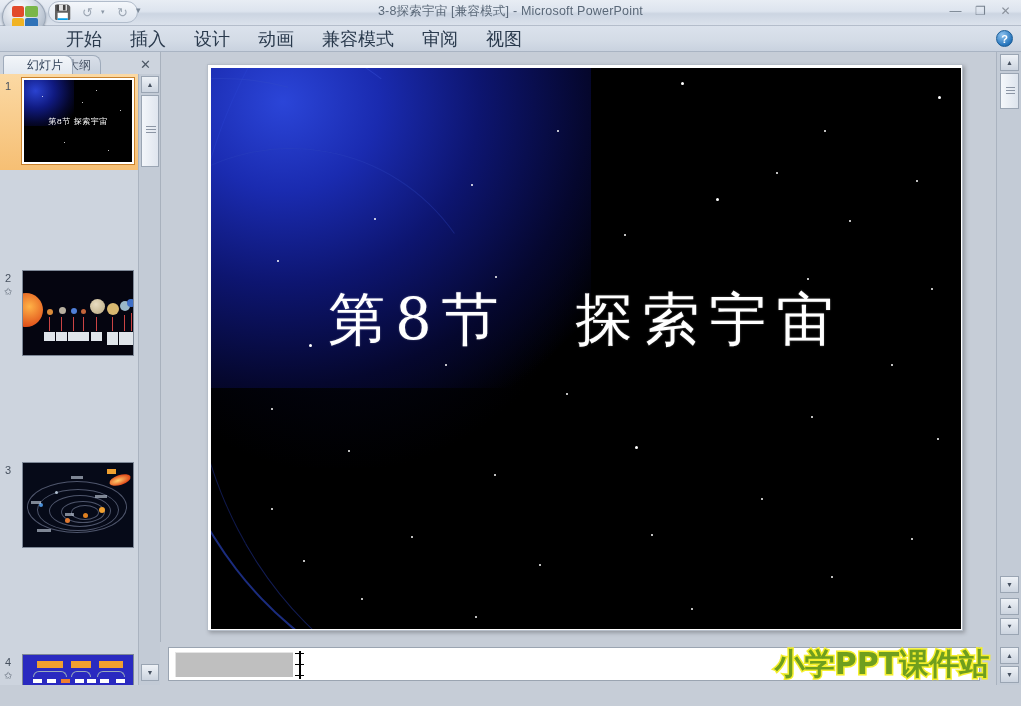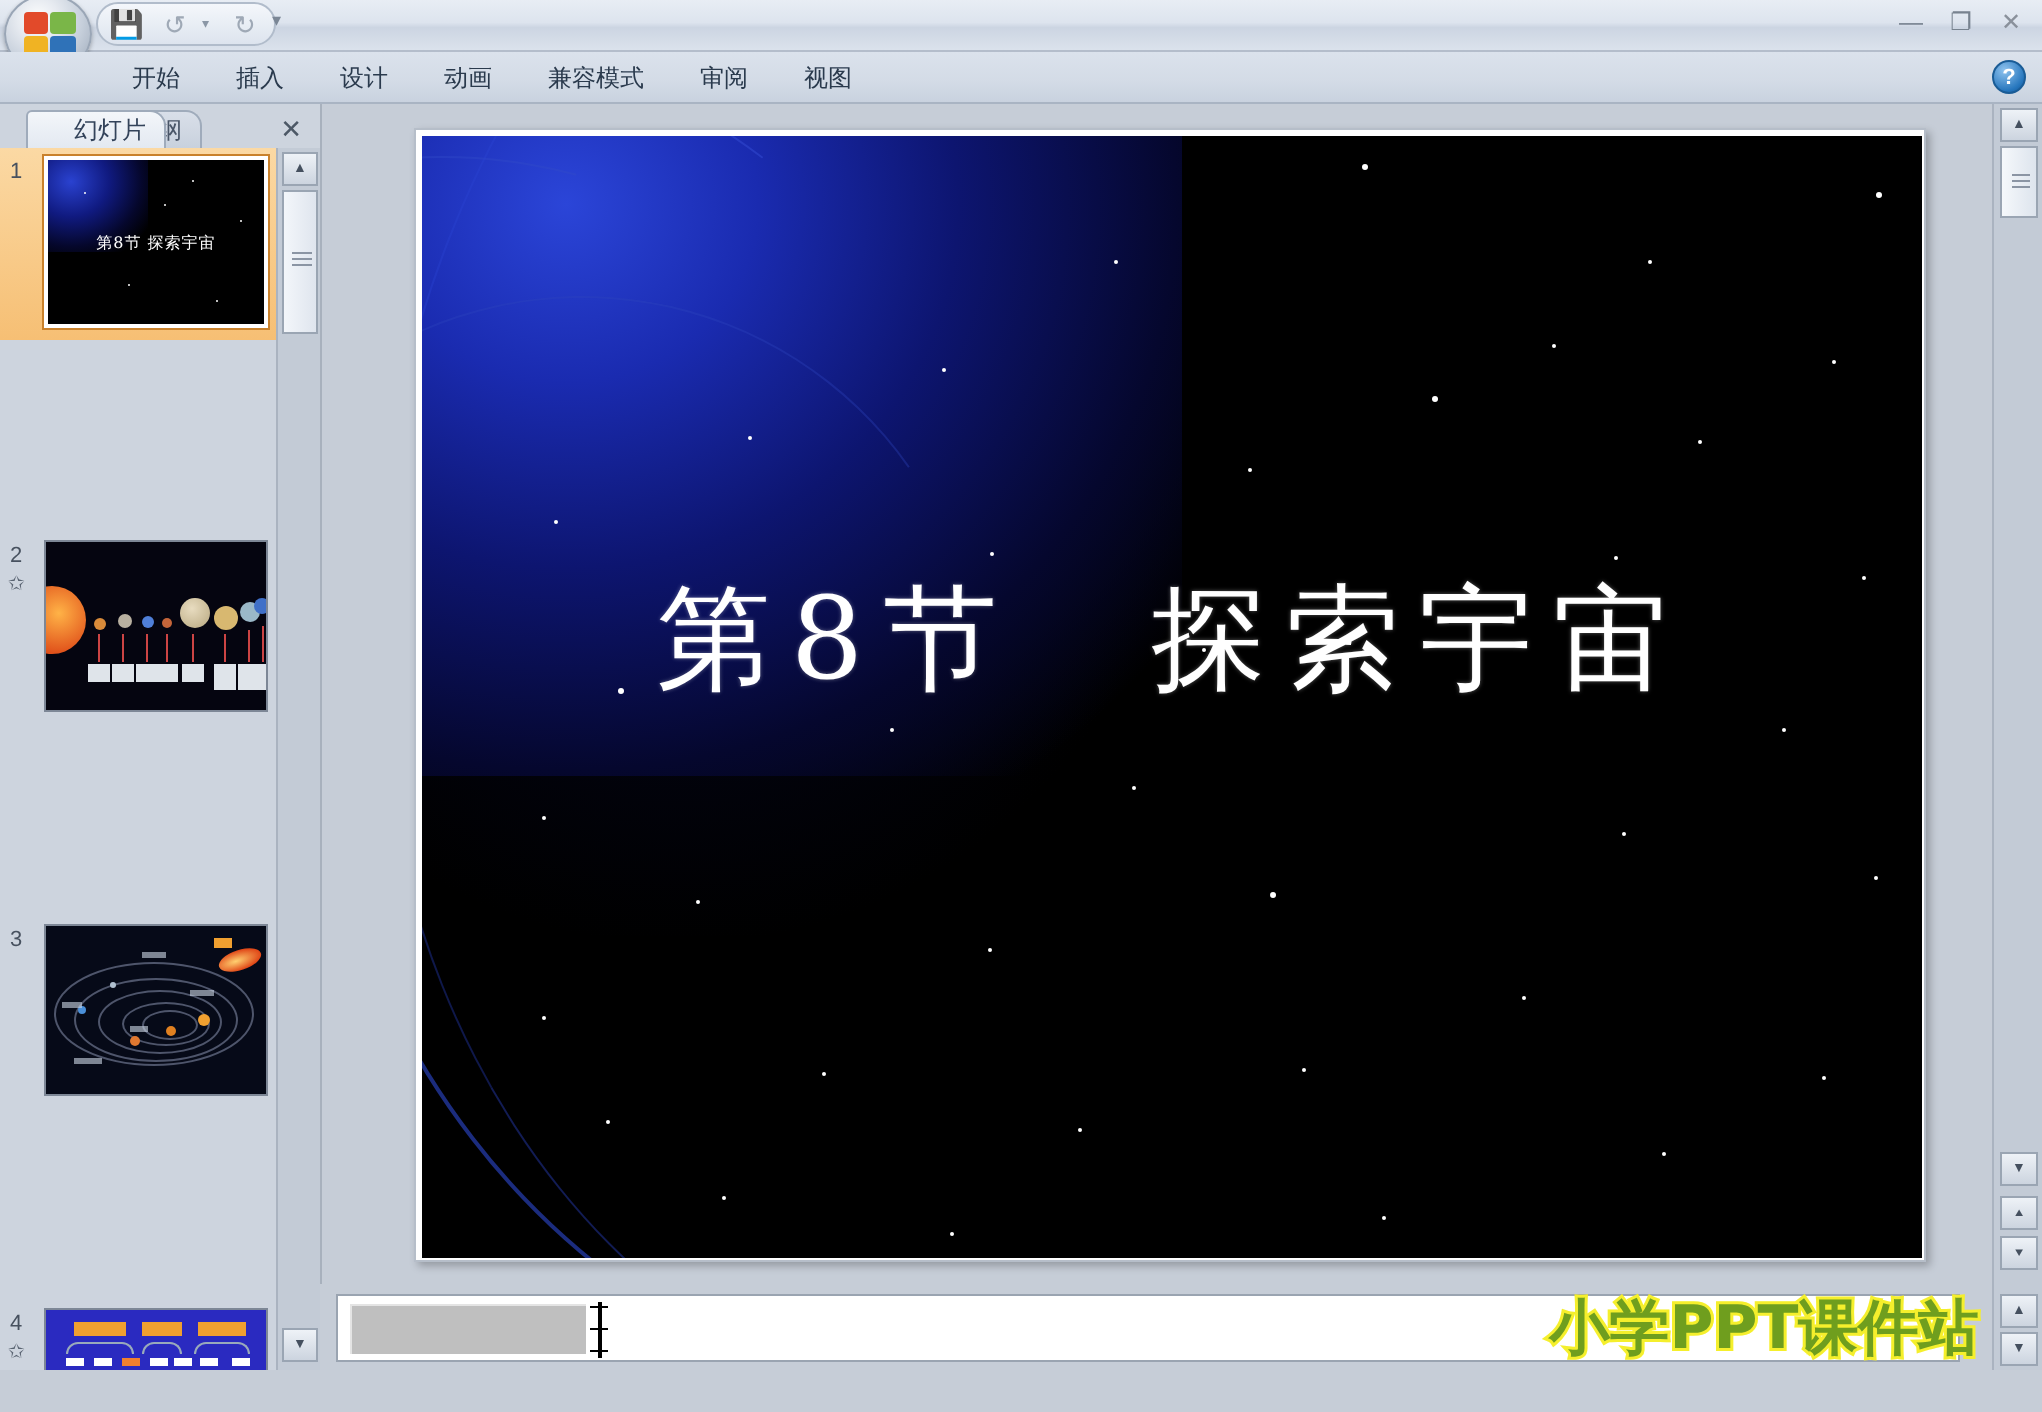--- a/index.html
+++ b/index.html
@@ -52,41 +52,41 @@
          font-size:12px; color:#77828f; }
   .wbtn.close{ color:#8a919b; }
 
   
   .ribbon{
     position:absolute; left:0; top:26px; width:1021px; height:26px;
     background:linear-gradient(to bottom,#dbe2ec 0%,#d3dbe6 60%,#c9d2df 100%);
     border-bottom:1px solid #a9b4c3;
   }
   .tabs{ position:absolute; left:52px; top:0; display:flex; height:26px; align-items:center; }
-  .tab{ padding:0 14px; font-size:12px; color:#2a3a4d; line-height:26px;font-family:Liberation Serif, serif; }
+  .tab{ padding:0 14px; font-size:18px; color:#2a3a4d; line-height:26px;font-family:Liberation Serif, serif; }
   .help{
     position:absolute; right:8px; top:4px; width:17px;height:17px;border-radius:50%;
     background:radial-gradient(circle at 35% 28%,#8fc3ef,#2676bd 70%,#12538f);
     color:#fff; font-size:11px; font-weight:bold; text-align:center; line-height:17px;
     border:1px solid #1a5c96;
   }
 
   
   .leftpane{
     position:absolute; left:0; top:52px; width:160px; height:633px;
     background:#cdd4de;
   }
   .ltabs{ position:absolute; left:0; top:0; width:160px; height:22px; }
   .ltab{
     position:absolute; top:3px; height:19px; font-size:12px; color:#33435a;
     padding:0 9px; line-height:19px;
     border:1px solid #9fabbb; border-bottom:none;
     border-radius:3px 8px 0 0;
   }
-  .ltab.active{ left:13px; background:linear-gradient(to bottom,#f3f6fa,#e3e9f1); z-index:2;padding-left:23px; }
+  .ltab.active{ left:3px; background:linear-gradient(to bottom,#f3f6fa,#e3e9f1); z-index:2;padding-left:23px; }
   .ltab.inactive{ left:57px; background:linear-gradient(to bottom,#d9dfe9,#c8d1dd); color:#4a5668; }
   .ltab-close{ position:absolute; right:9px; top:3px; font-size:13px; color:#4c5866; line-height:19px;}
 
   .thumbwrap{
     position:absolute; left:0; top:22px; width:138px; height:611px;
     background:#cdd4de; overflow:hidden;
   }
   .thumb-row{ position:relative; width:138px; height:96px; }
   .thumb-row.sel{ background:linear-gradient(to bottom,#fbd9a4,#f6bf74); }
   .tnum{ position:absolute; left:5px; top:6px; font-size:11px; color:#47515f; }
@@ -237,20 +237,21 @@
   .mbox{ position:absolute; background:#f0a030; }
   .mbox2{ position:absolute; background:#cfd8e8; }
   .mtext{ position:absolute; height:4px; }
 </style>
 </head>
 <body>
 
 <div id="app">
 
   <div class="titlebar">
+    <div class="title-text">3-8探索宇宙 [兼容模式] - Microsoft PowerPoint</div>
 
     <div class="orb">
       <div class="orb-q r"></div>
       <div class="orb-q g"></div>
       <div class="orb-q y"></div>
       <div class="orb-q b"></div>
     </div>
 
     <div class="qat">
       <div class="qbtn save">💾</div>

